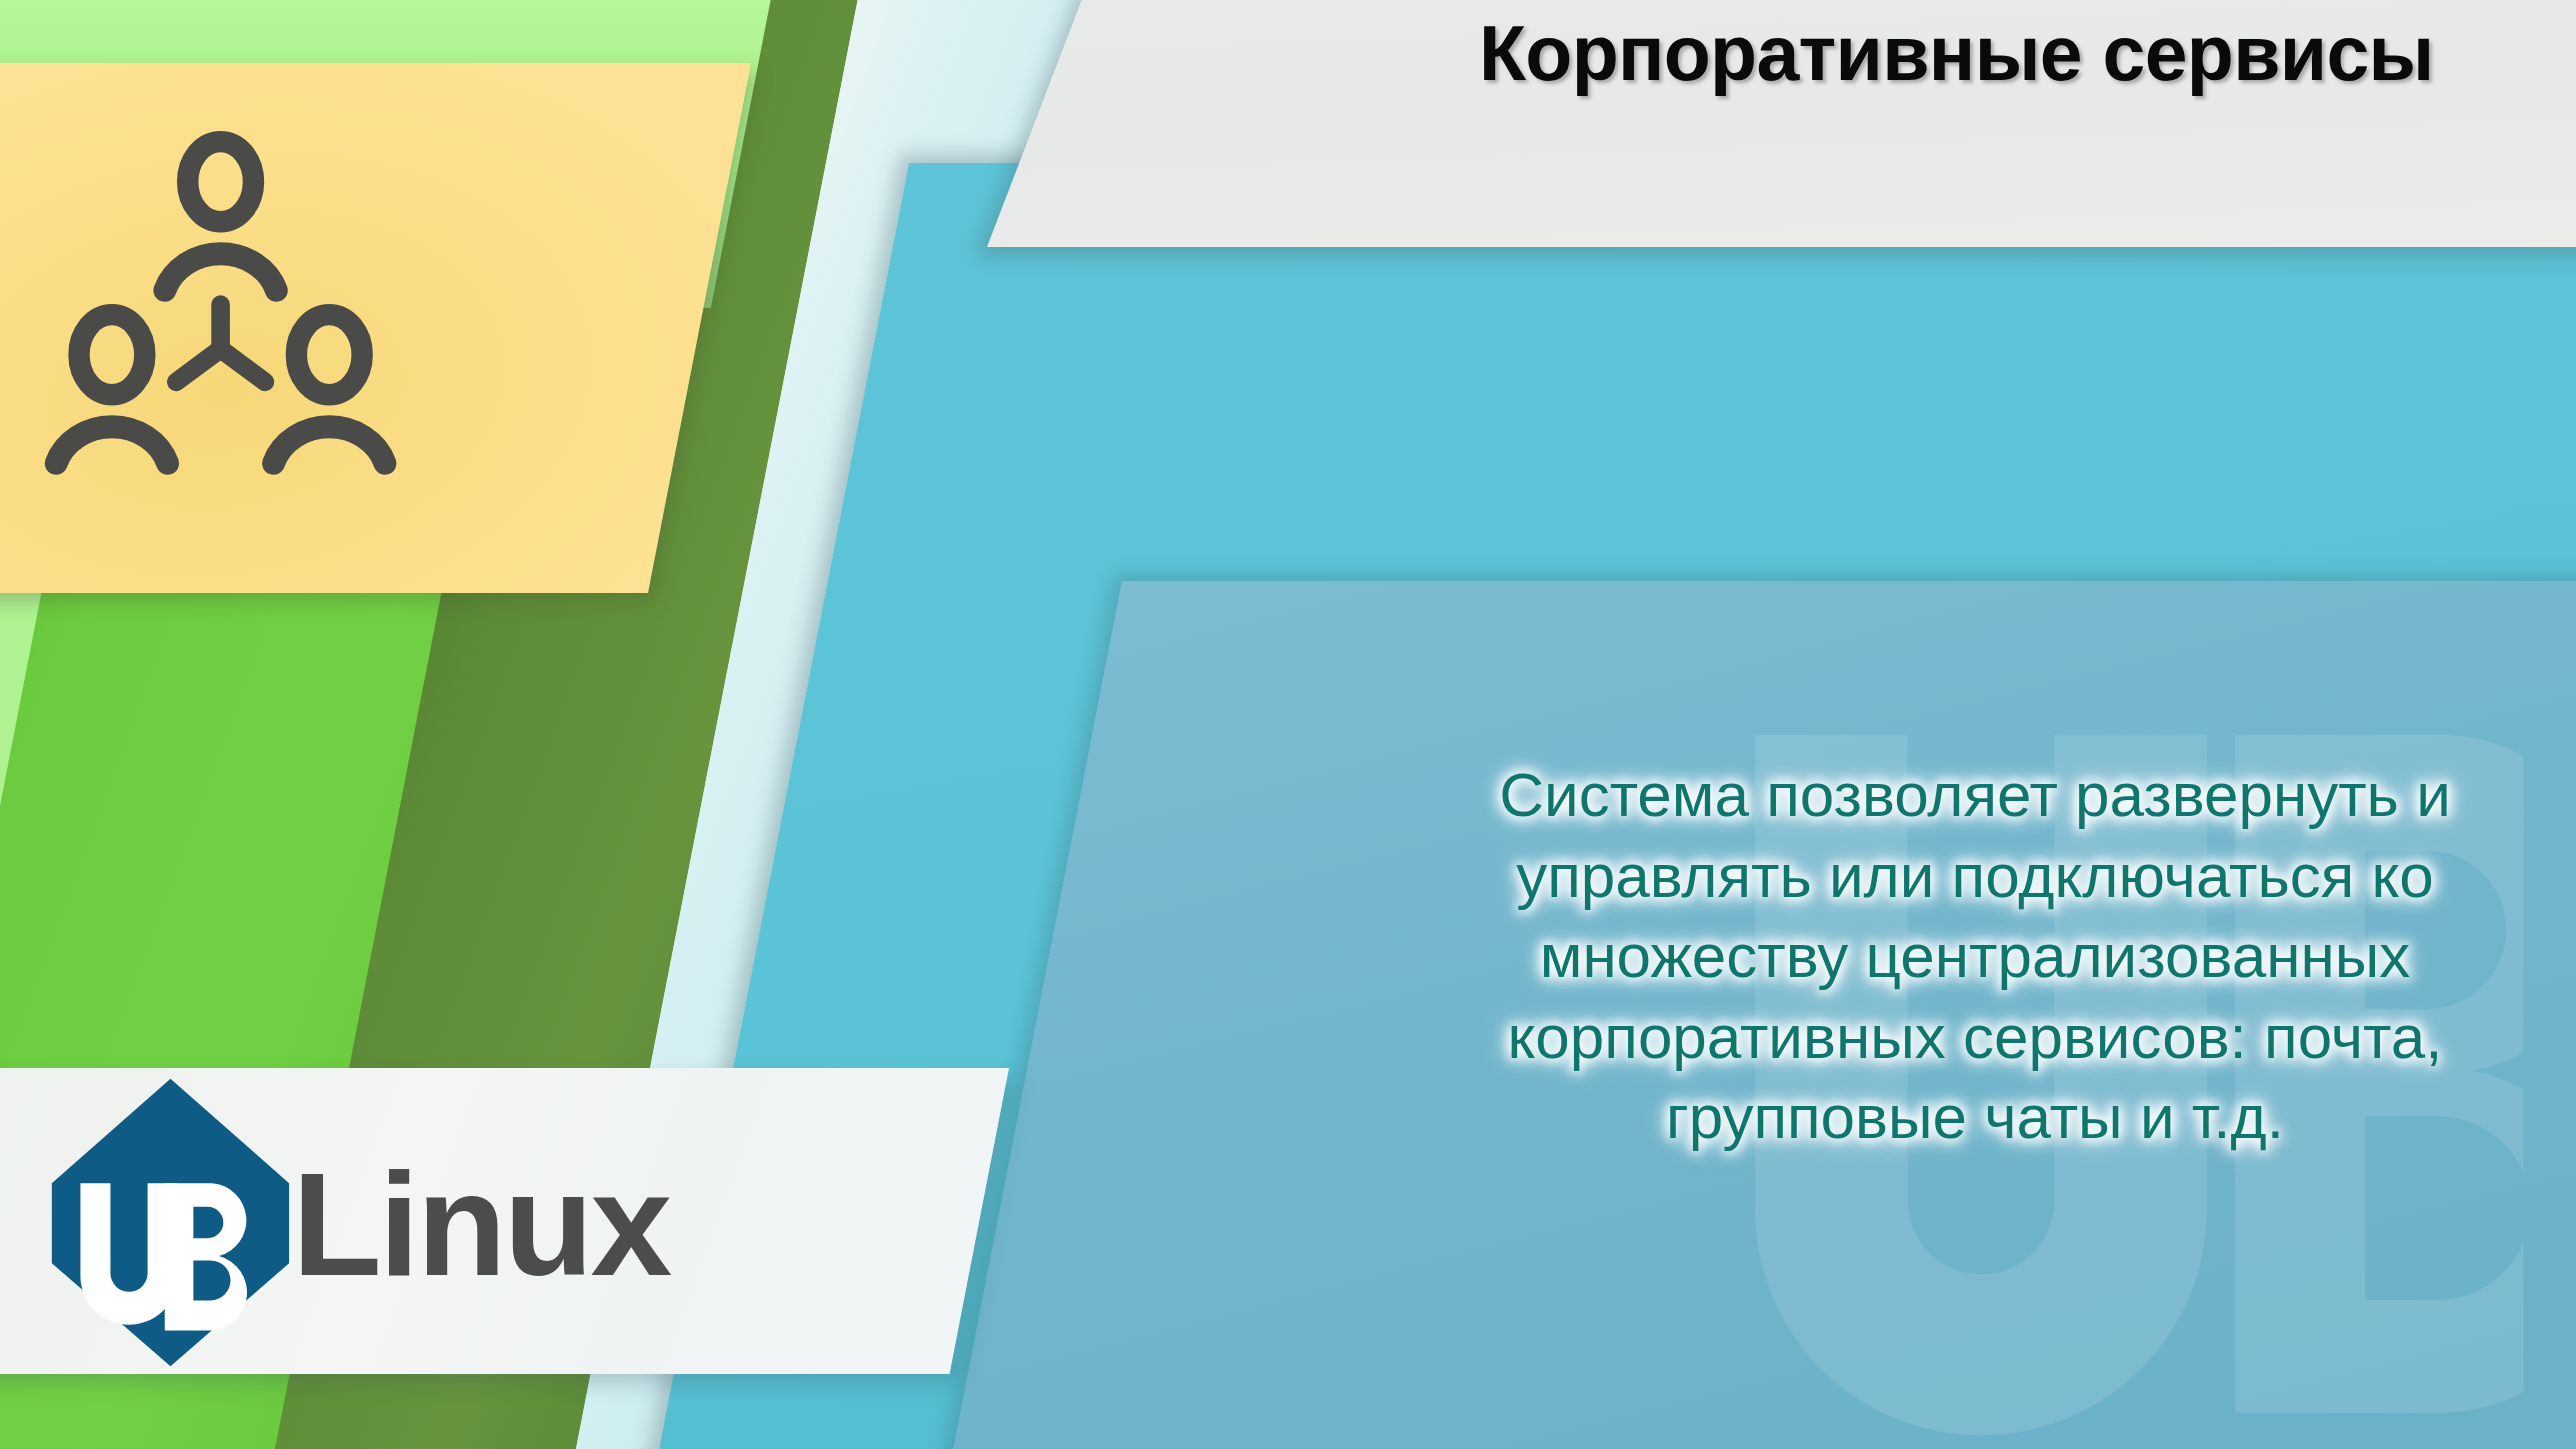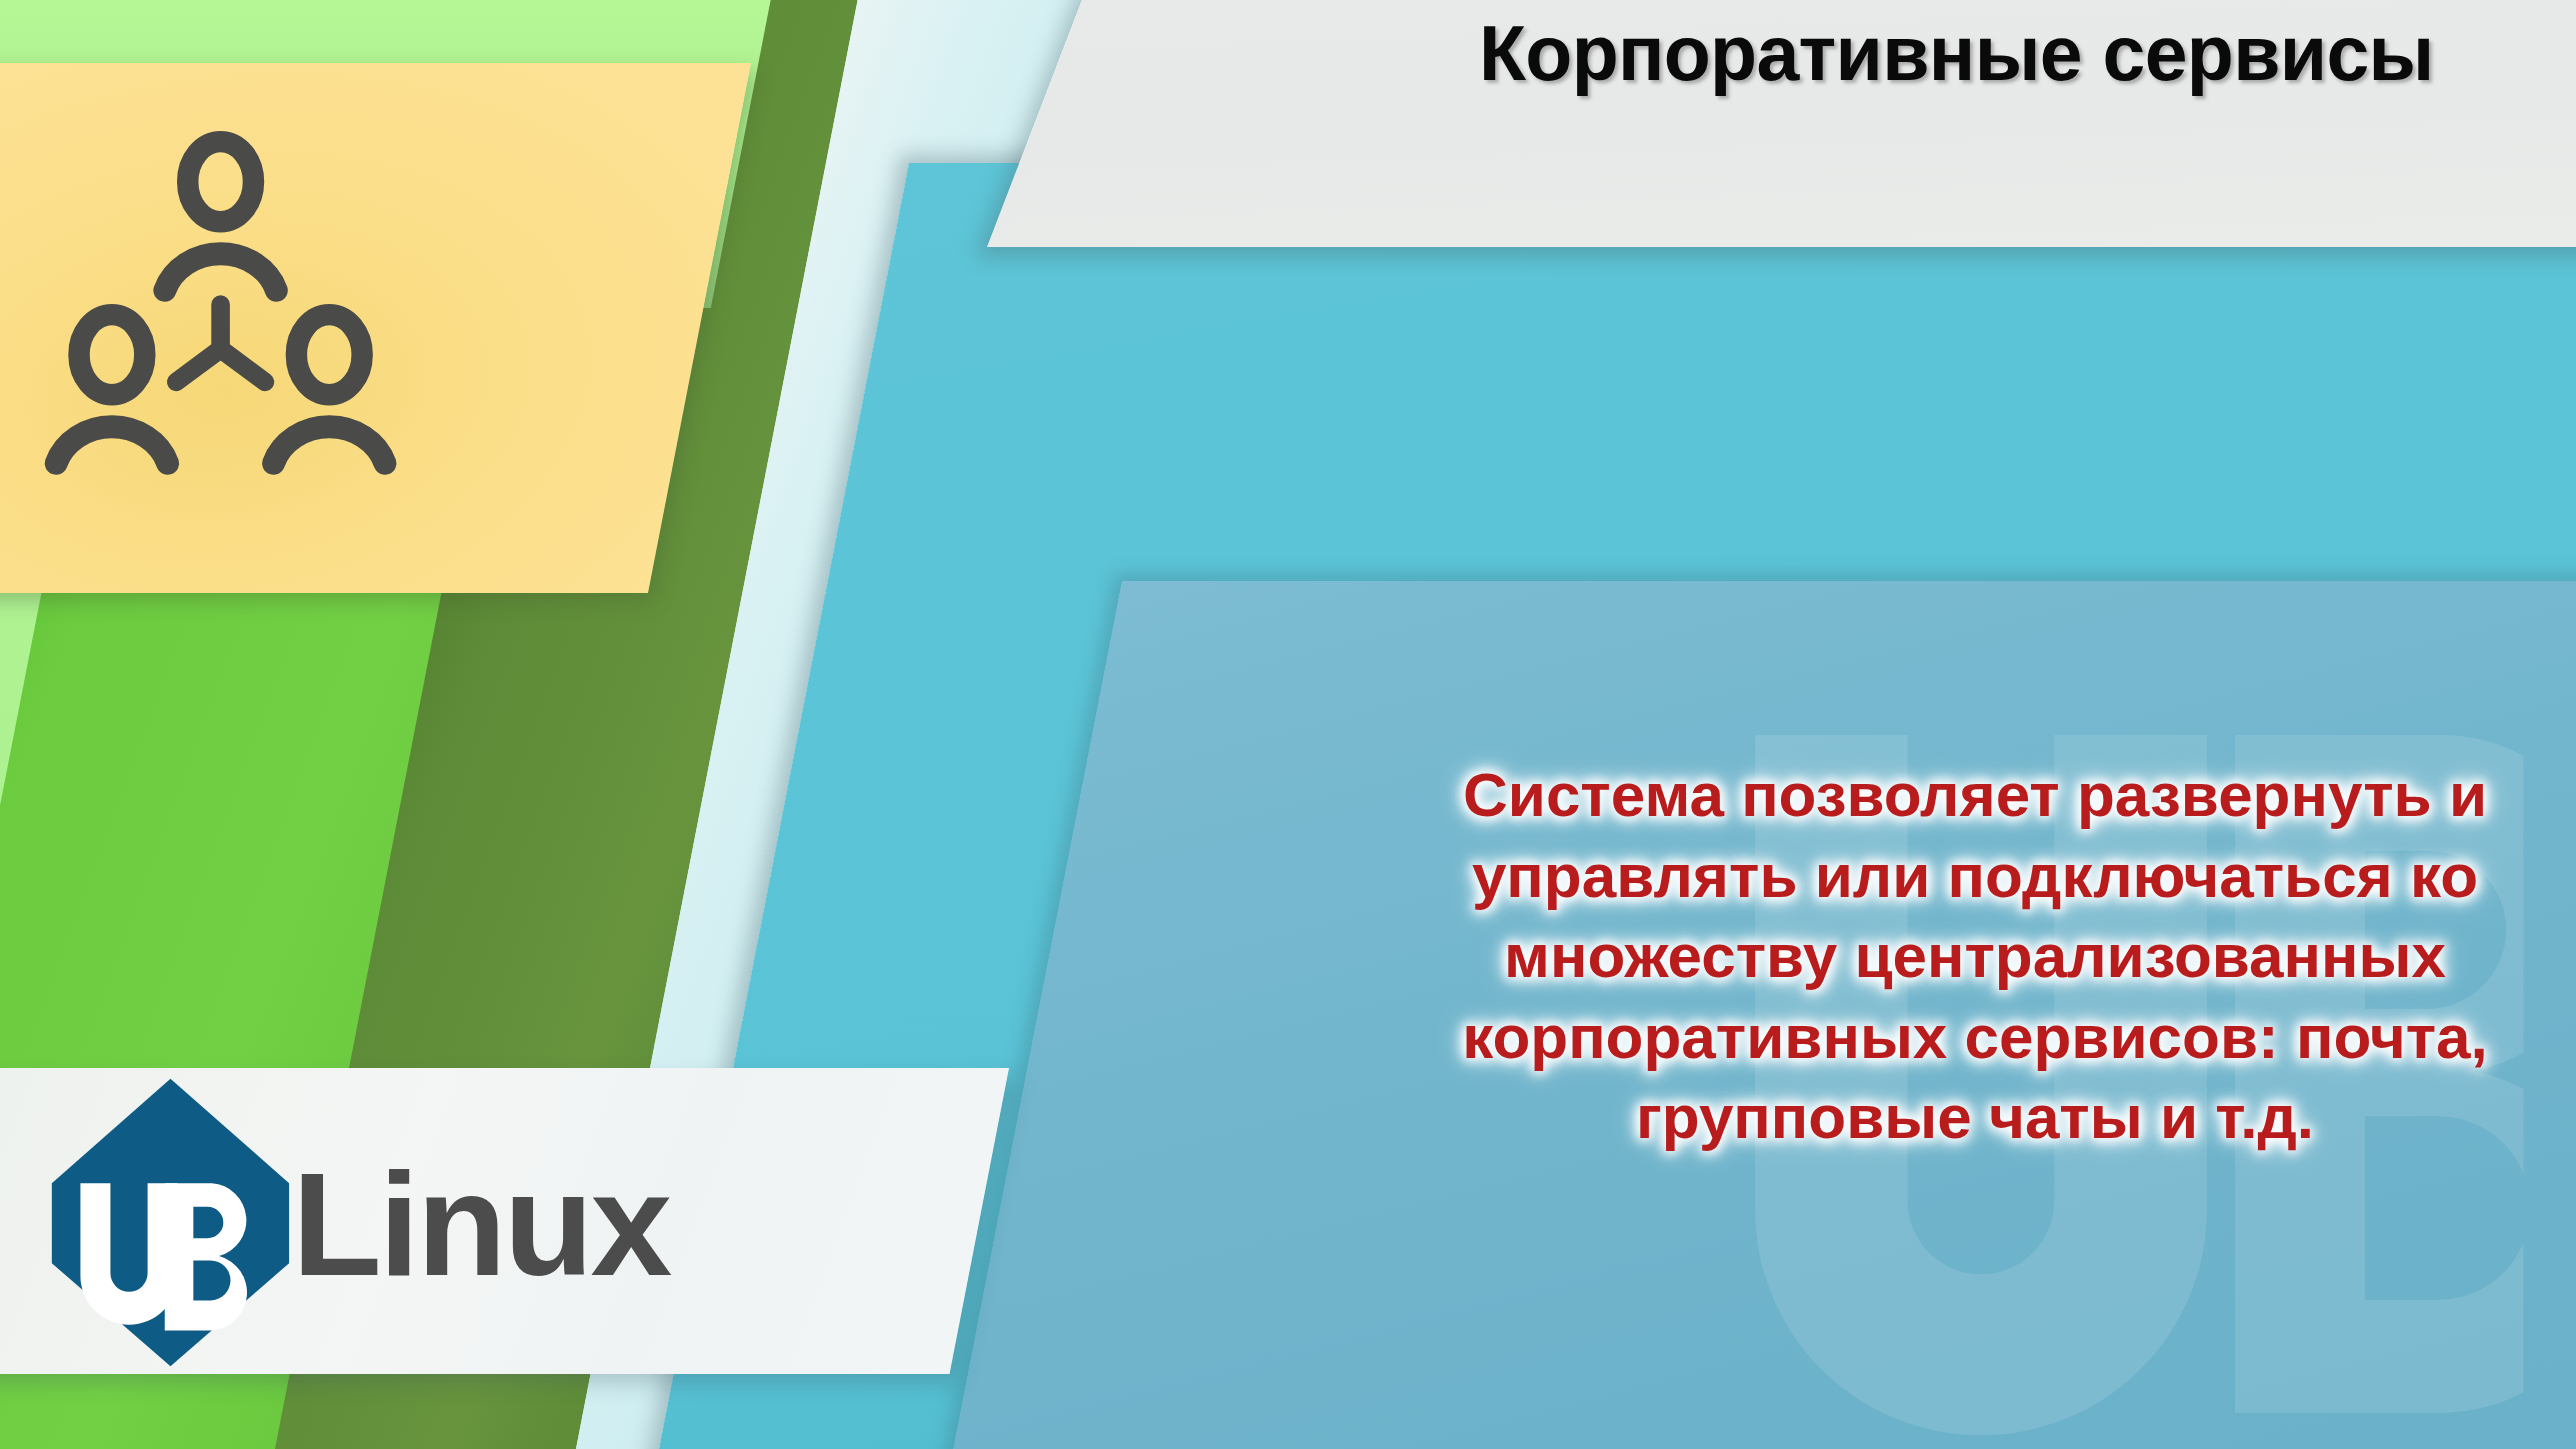--- a/index.html
+++ b/index.html
@@ -167,23 +167,23 @@
     margin-top: 4.3px;
   }
 
   
   .body-copy {
     position: absolute;
     left: 1417px; top: 755px;
     width: 1116px;
     text-align: center;
     font-size: 62px;
-    font-weight: bold;
+    font-weight: normal;
     line-height: 1.30;
-    color: #b91c1c;
+    color: #0f766e;
     text-shadow:
        0 0 11.4px #ffffff,  0 0 11.4px #ffffff,
        0 0 18.6px #ffffff,  0 0 18.6px #eaf6fa,
        0 0 29px #dff0f6;
   }
 </style>
 </head>
 <body>
 
 <div id="slide">

